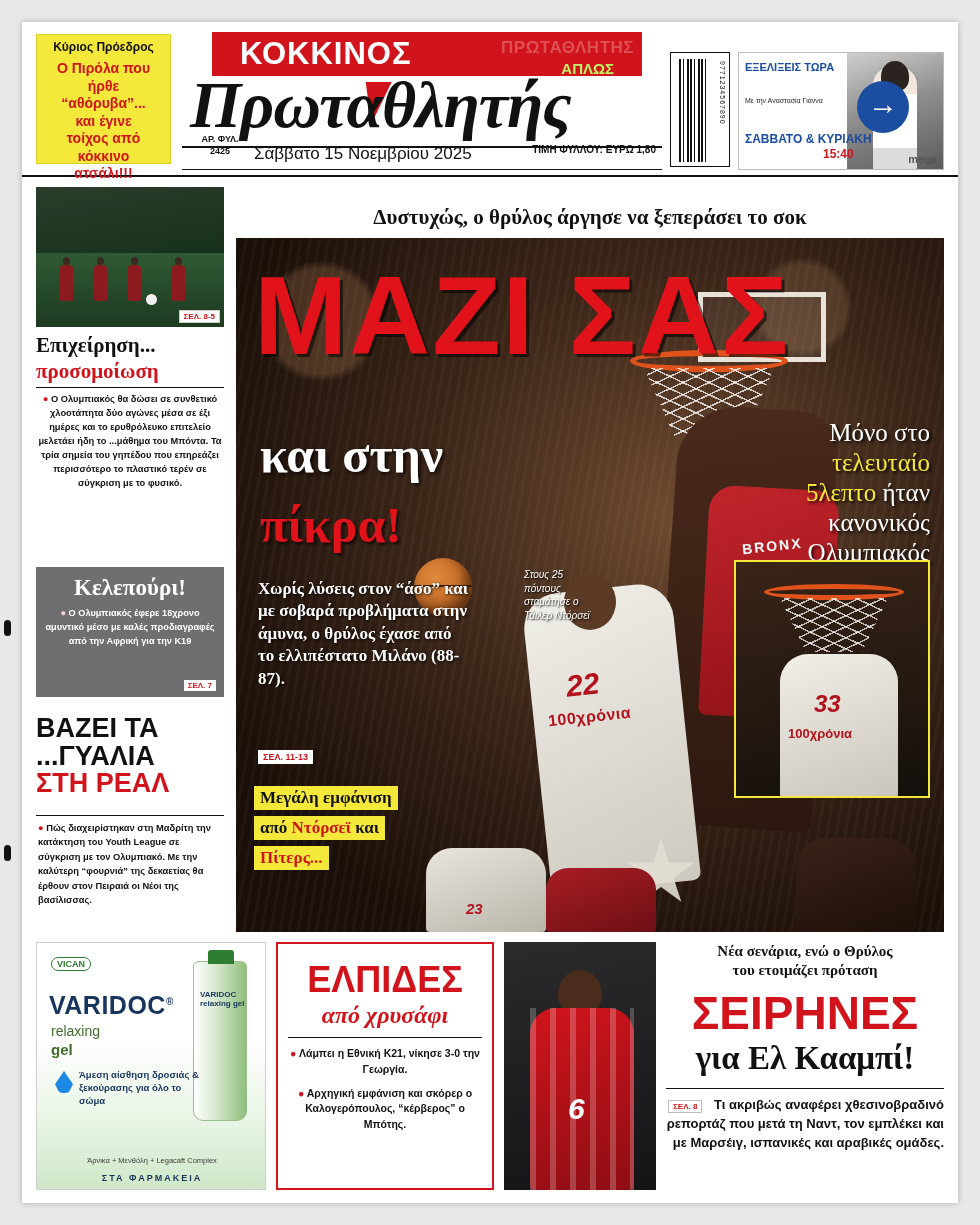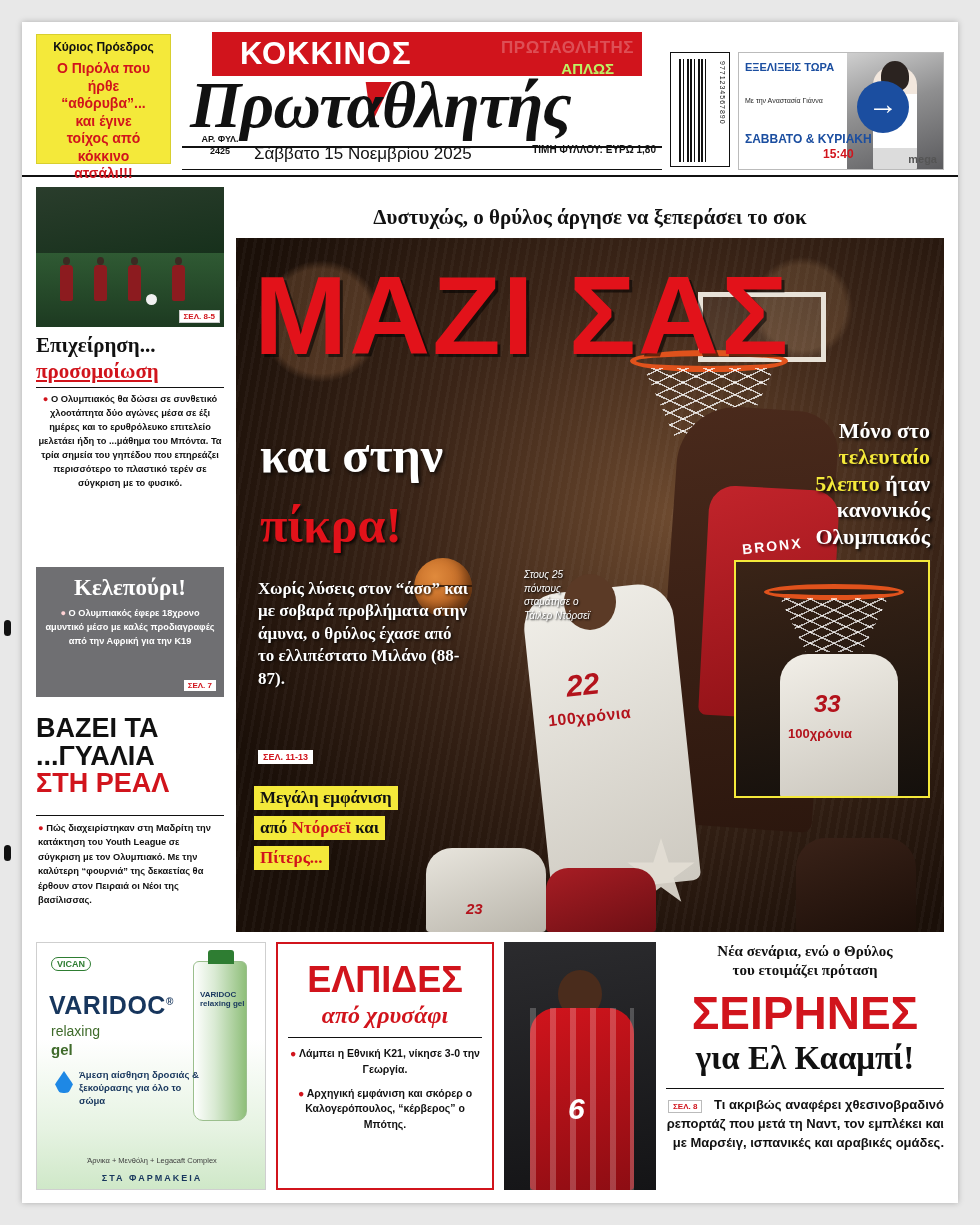--- a/index.html
+++ b/index.html
@@ -193,21 +193,20 @@
   .l-badge b { color: #d1141c; }
   .l-title1 {
     position: absolute; left: 0; top: 146px; width: 188px;
     font-size: 21px; font-weight: bold; color: #111;
     font-family: "Liberation Serif", serif;
   }
   .l-title2 {
     position: absolute; left: 0; top: 172px; width: 188px;
     font-size: 21px; font-weight: bold; color: #d1141c;
     font-family: "Liberation Serif", serif;
-    text-decoration: underline;
   }
   .l-rule {
     position: absolute; left: 0; top: 200px; width: 188px; height: 1px;
     background: #111;
   }
   .l-body {
     position: absolute; left: 2px; top: 206px; width: 184px;
     font-size: 9.3px; line-height: 1.5; color: #111;
     text-align: center; font-weight: bold;
   }
@@ -417,21 +416,21 @@
   .yl3 { top: 608px; }
   .yellowline .red { color: #d1141c; }
   .caption {
     position: absolute; left: 288px; top: 330px; width: 70px;
     color: #fff; font-size: 10px; line-height: 1.35; font-style: italic;
     text-shadow: 1px 1px 2px #000;
   }
   .rightnote {
     position: absolute; right: 14px; top: 180px; width: 190px;
     text-align: right;
-    color: #fff; font-size: 22px; font-weight: bold; line-height: 1.2;
+    color: #fff; font-size: 25px; font-weight: normal; line-height: 1.2;
     font-family: "Liberation Serif", serif;
     text-shadow: 2px 2px 3px rgba(0,0,0,.85);
   }
   .rightnote .yellow { color: #f4e93a; }
   .inset {
     position: absolute; right: 14px; top: 322px; width: 196px; height: 238px;
     border: 2px solid #f4e93a;
     background: linear-gradient(170deg,#3a2417,#14100c);
     overflow: hidden;
   }

